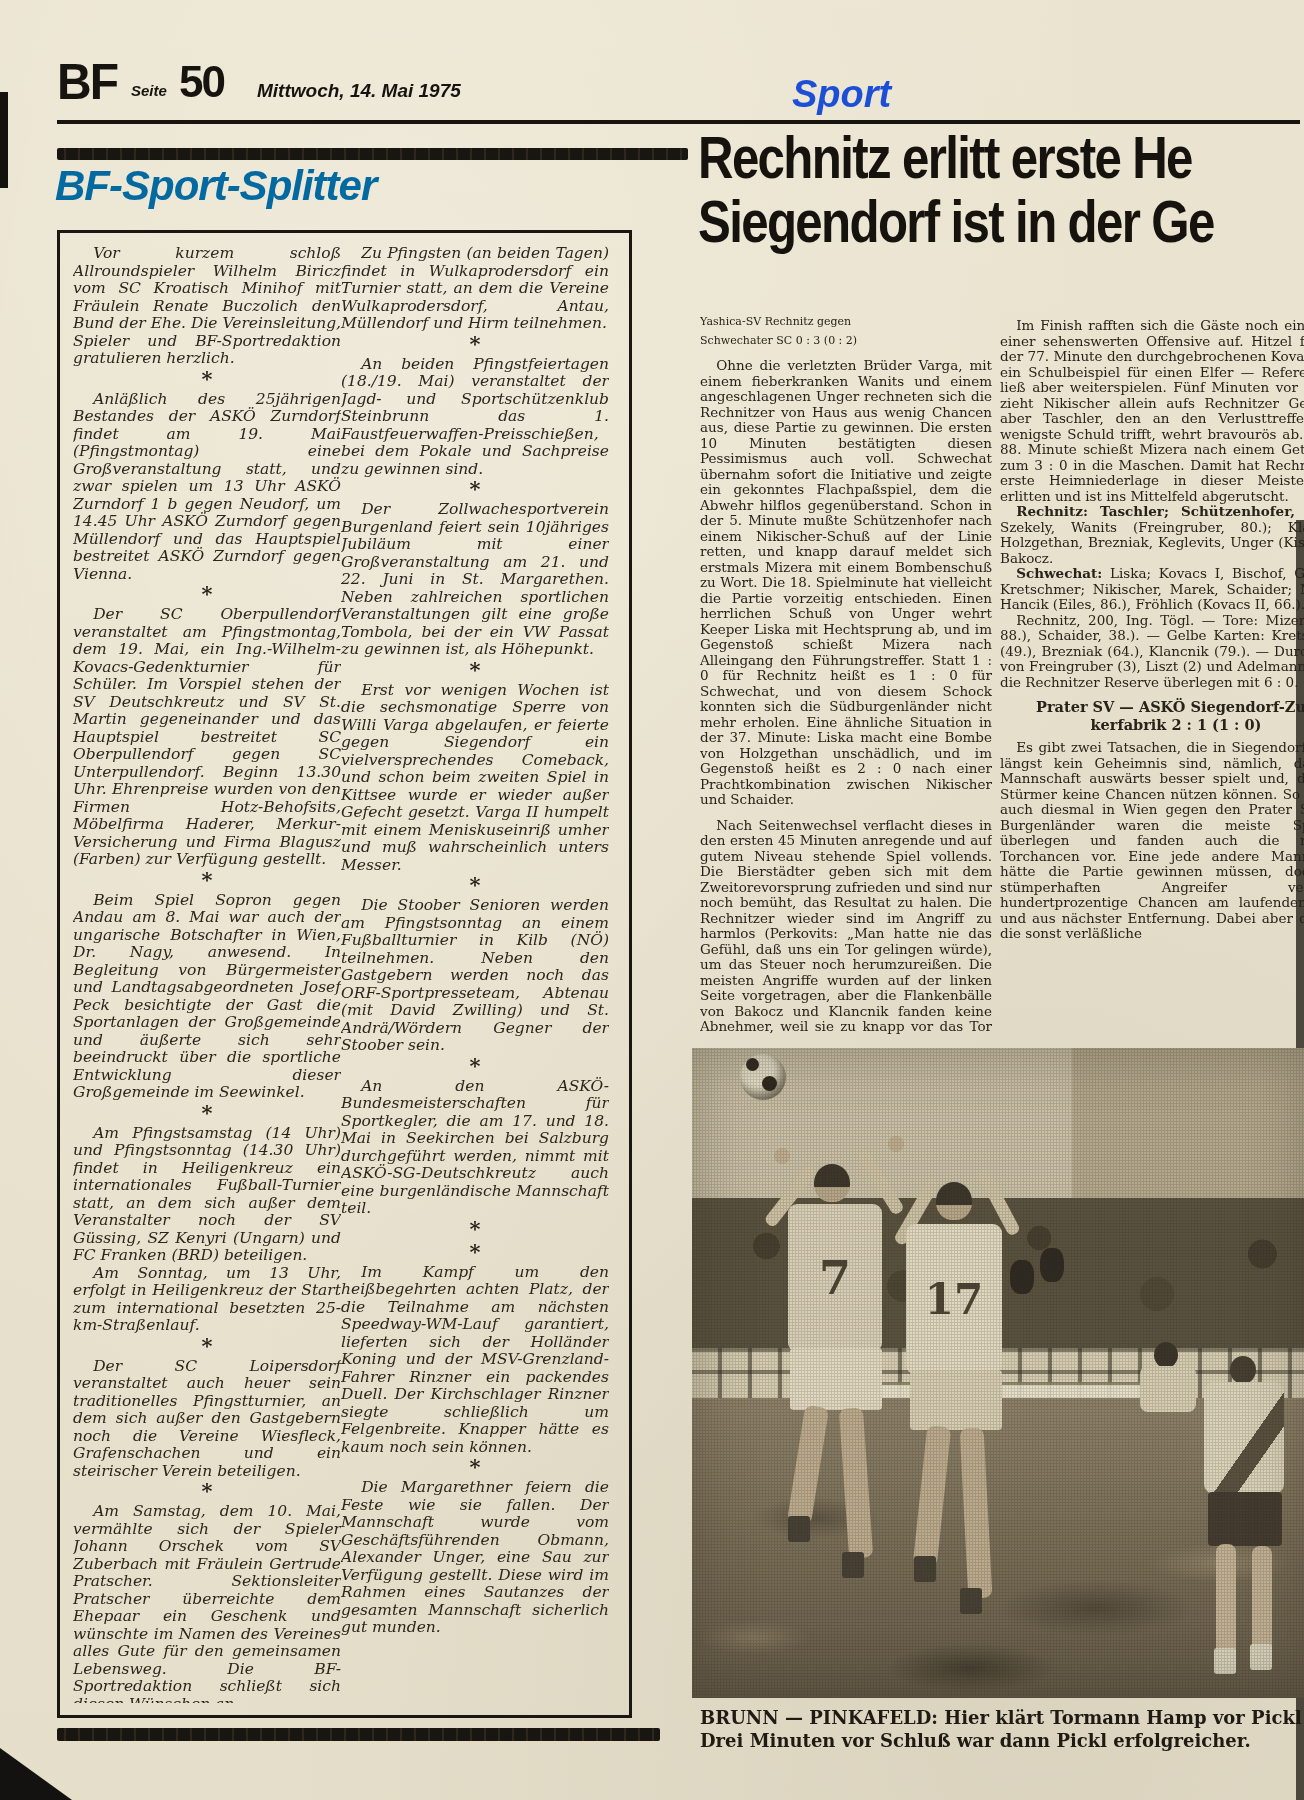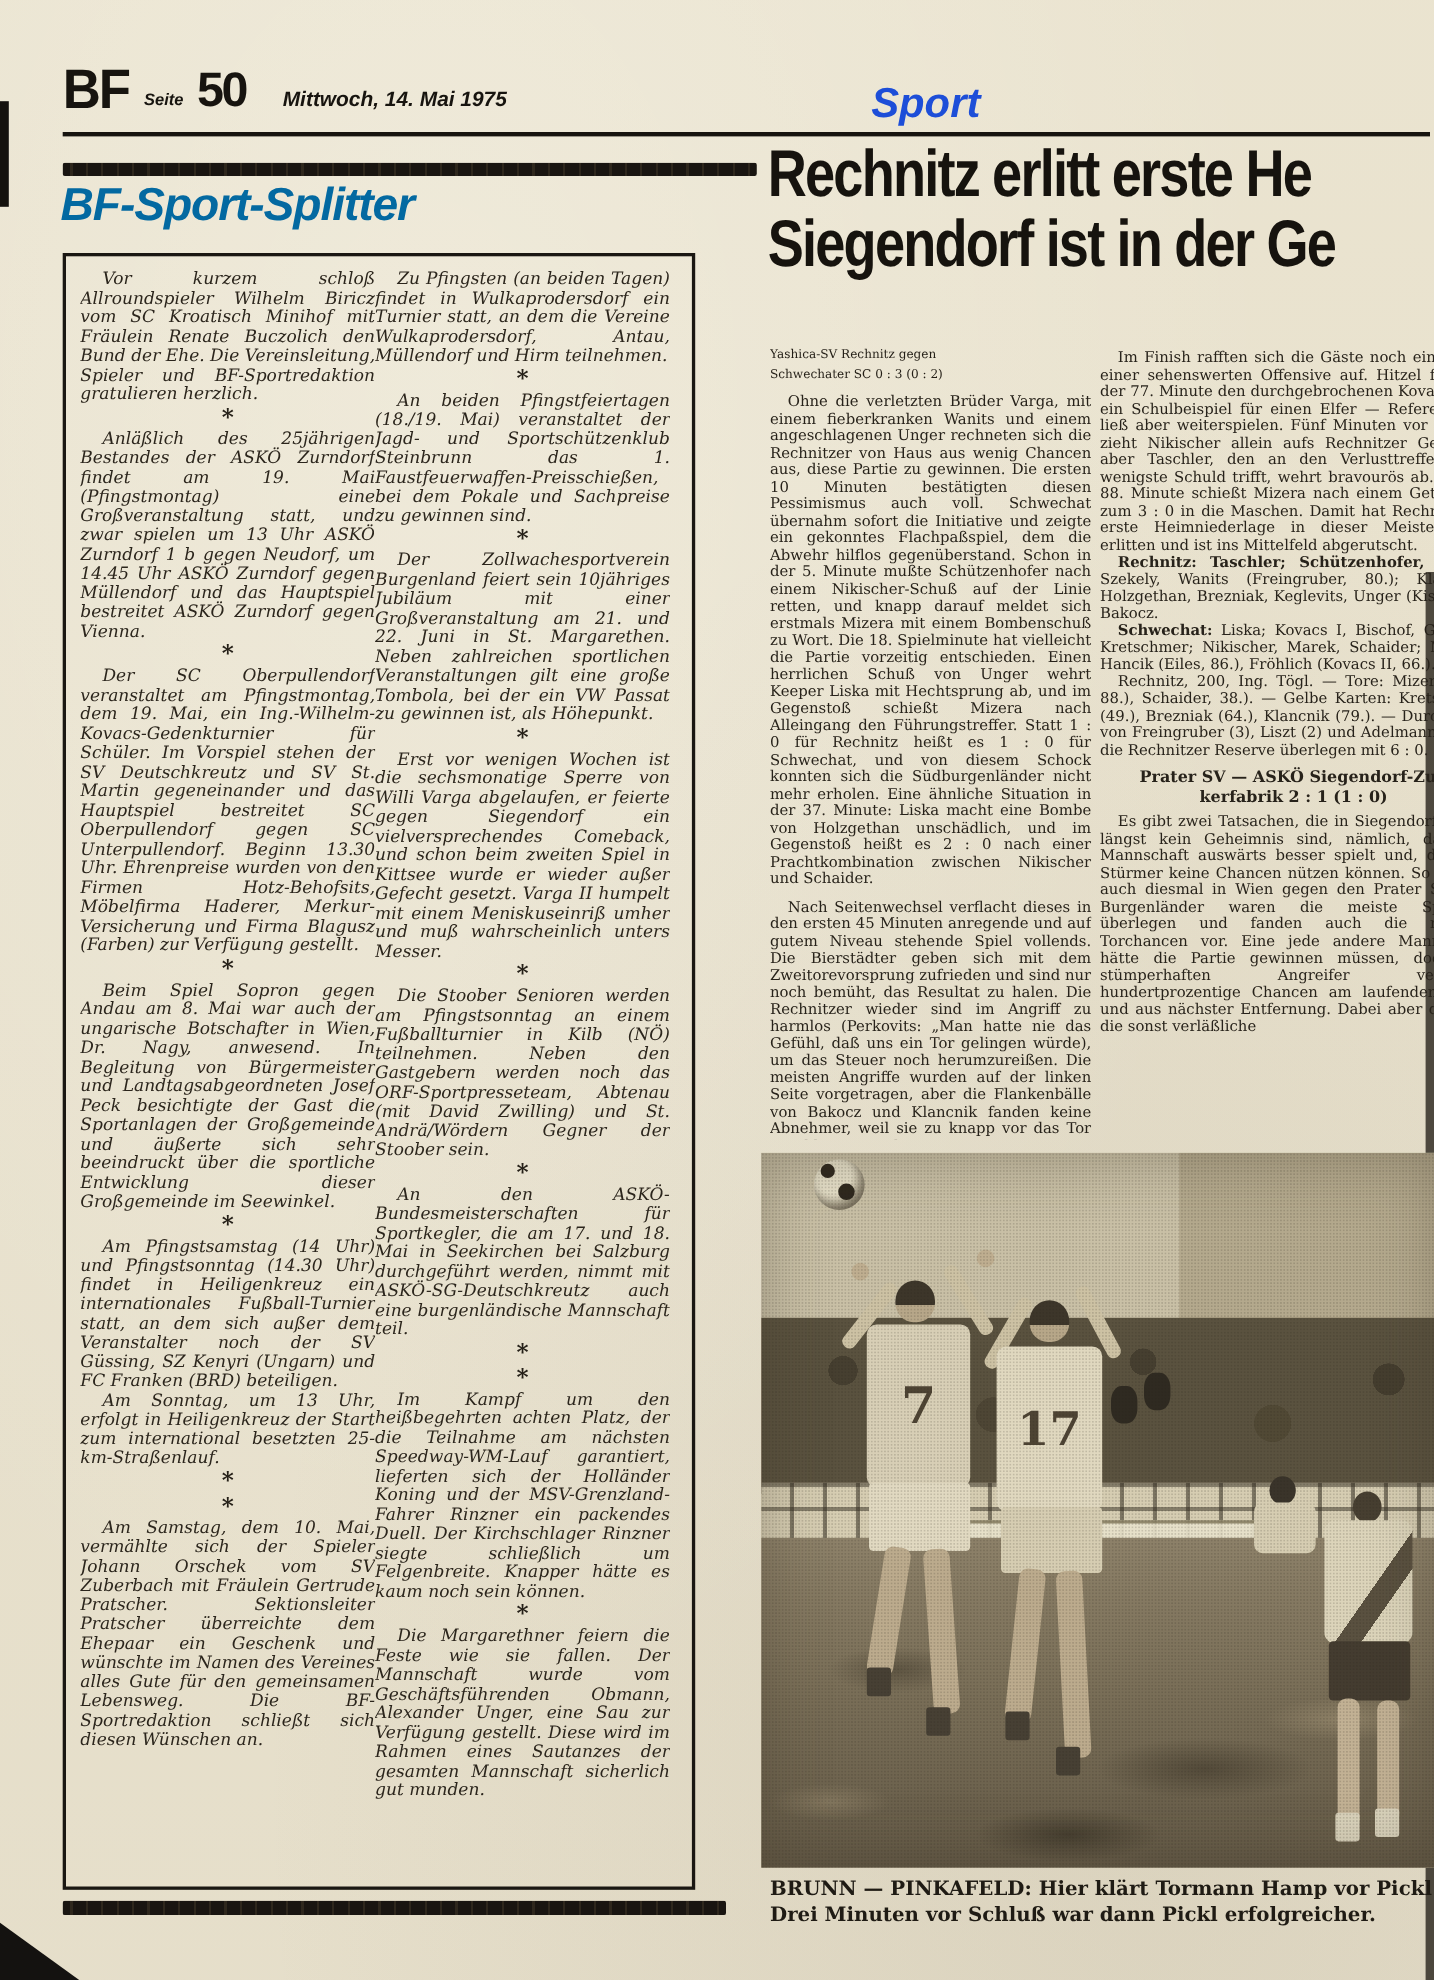--- a/index.html
+++ b/index.html
@@ -142,20 +142,21 @@
         <div class="sep">*</div>
         <p class="par">Anläßlich des 25jährigen Bestandes der ASKÖ Zurndorf findet am 19. Mai (Pfingstmontag) eine Großveranstaltung statt, und zwar spielen um 13 Uhr ASKÖ Zurndorf 1 b gegen Neudorf, um 14.45 Uhr ASKÖ Zurndorf gegen Müllendorf und das Hauptspiel bestreitet ASKÖ Zurndorf gegen Vienna.</p>
         <div class="sep">*</div>
         <p class="par">Der SC Oberpullendorf veranstaltet am Pfingstmontag, dem 19. Mai, ein Ing.-Wilhelm-Kovacs-Gedenkturnier für Schüler. Im Vorspiel stehen der SV Deutschkreutz und SV St. Martin gegeneinander und das Hauptspiel bestreitet SC Oberpullendorf gegen SC Unterpullendorf. Beginn 13.30 Uhr. Ehrenpreise wurden von den Firmen Hotz-Behofsits, Möbelfirma Haderer, Merkur-Versicherung und Firma Blagusz (Farben) zur Verfügung gestellt.</p>
         <div class="sep">*</div>
         <p class="par">Beim Spiel Sopron gegen Andau am 8. Mai war auch der ungarische Botschafter in Wien, Dr. Nagy, anwesend. In Begleitung von Bürgermeister und Landtagsabgeordneten Josef Peck besichtigte der Gast die Sportanlagen der Großgemeinde und äußerte sich sehr beeindruckt über die sportliche Entwicklung dieser Großgemeinde im Seewinkel.</p>
         <div class="sep">*</div>
         <p class="par">Am Pfingstsamstag (14 Uhr) und Pfingstsonntag (14.30 Uhr) findet in Heiligenkreuz ein internationales Fußball-Turnier statt, an dem sich außer dem Veranstalter noch der SV Güssing, SZ Kenyri (Ungarn) und FC Franken (BRD) beteiligen.</p>
         <p class="par">Am Sonntag, um 13 Uhr, erfolgt in Heiligenkreuz der Start zum international besetzten 25-km-Straßenlauf.</p>
         <div class="sep">*</div>
+        <p class="par">Der SC Loipersdorf veranstaltet auch heuer sein traditionelles Pfingstturnier, an dem sich außer den Gastgebern noch die Vereine Wiesfleck, Grafenschachen und ein steirischer Verein beteiligen.</p>
         <div class="sep">*</div>
         <p class="par">Am Samstag, dem 10. Mai, vermählte sich der Spieler Johann Orschek vom SV Zuberbach mit Fräulein Gertrude Pratscher. Sektionsleiter Pratscher überreichte dem Ehepaar ein Geschenk und wünschte im Namen des Vereines alles Gute für den gemeinsamen Lebensweg. Die BF-Sportredaktion schließt sich diesen Wünschen an.</p>
       </div>
     <div class="box-col" id="box-col2">
         <p class="par">Zu Pfingsten (an beiden Tagen) findet in Wulkaprodersdorf ein Turnier statt, an dem die Vereine Wulkaprodersdorf, Antau, Müllendorf und Hirm teilnehmen.</p>
         <div class="sep">*</div>
         <p class="par">An beiden Pfingstfeiertagen (18./19. Mai) veranstaltet der Jagd- und Sportschützenklub Steinbrunn das 1. Faustfeuerwaffen-Preisschießen, bei dem Pokale und Sachpreise zu gewinnen sind.</p>
         <div class="sep">*</div>
         <p class="par">Der Zollwachesportverein Burgenland feiert sein 10jähriges Jubiläum mit einer Großveranstaltung am 21. und 22. Juni in St. Margarethen. Neben zahlreichen sportlichen Veranstaltungen gilt eine große Tombola, bei der ein VW Passat zu gewinnen ist, als Höhepunkt.</p>
         <div class="sep">*</div>

